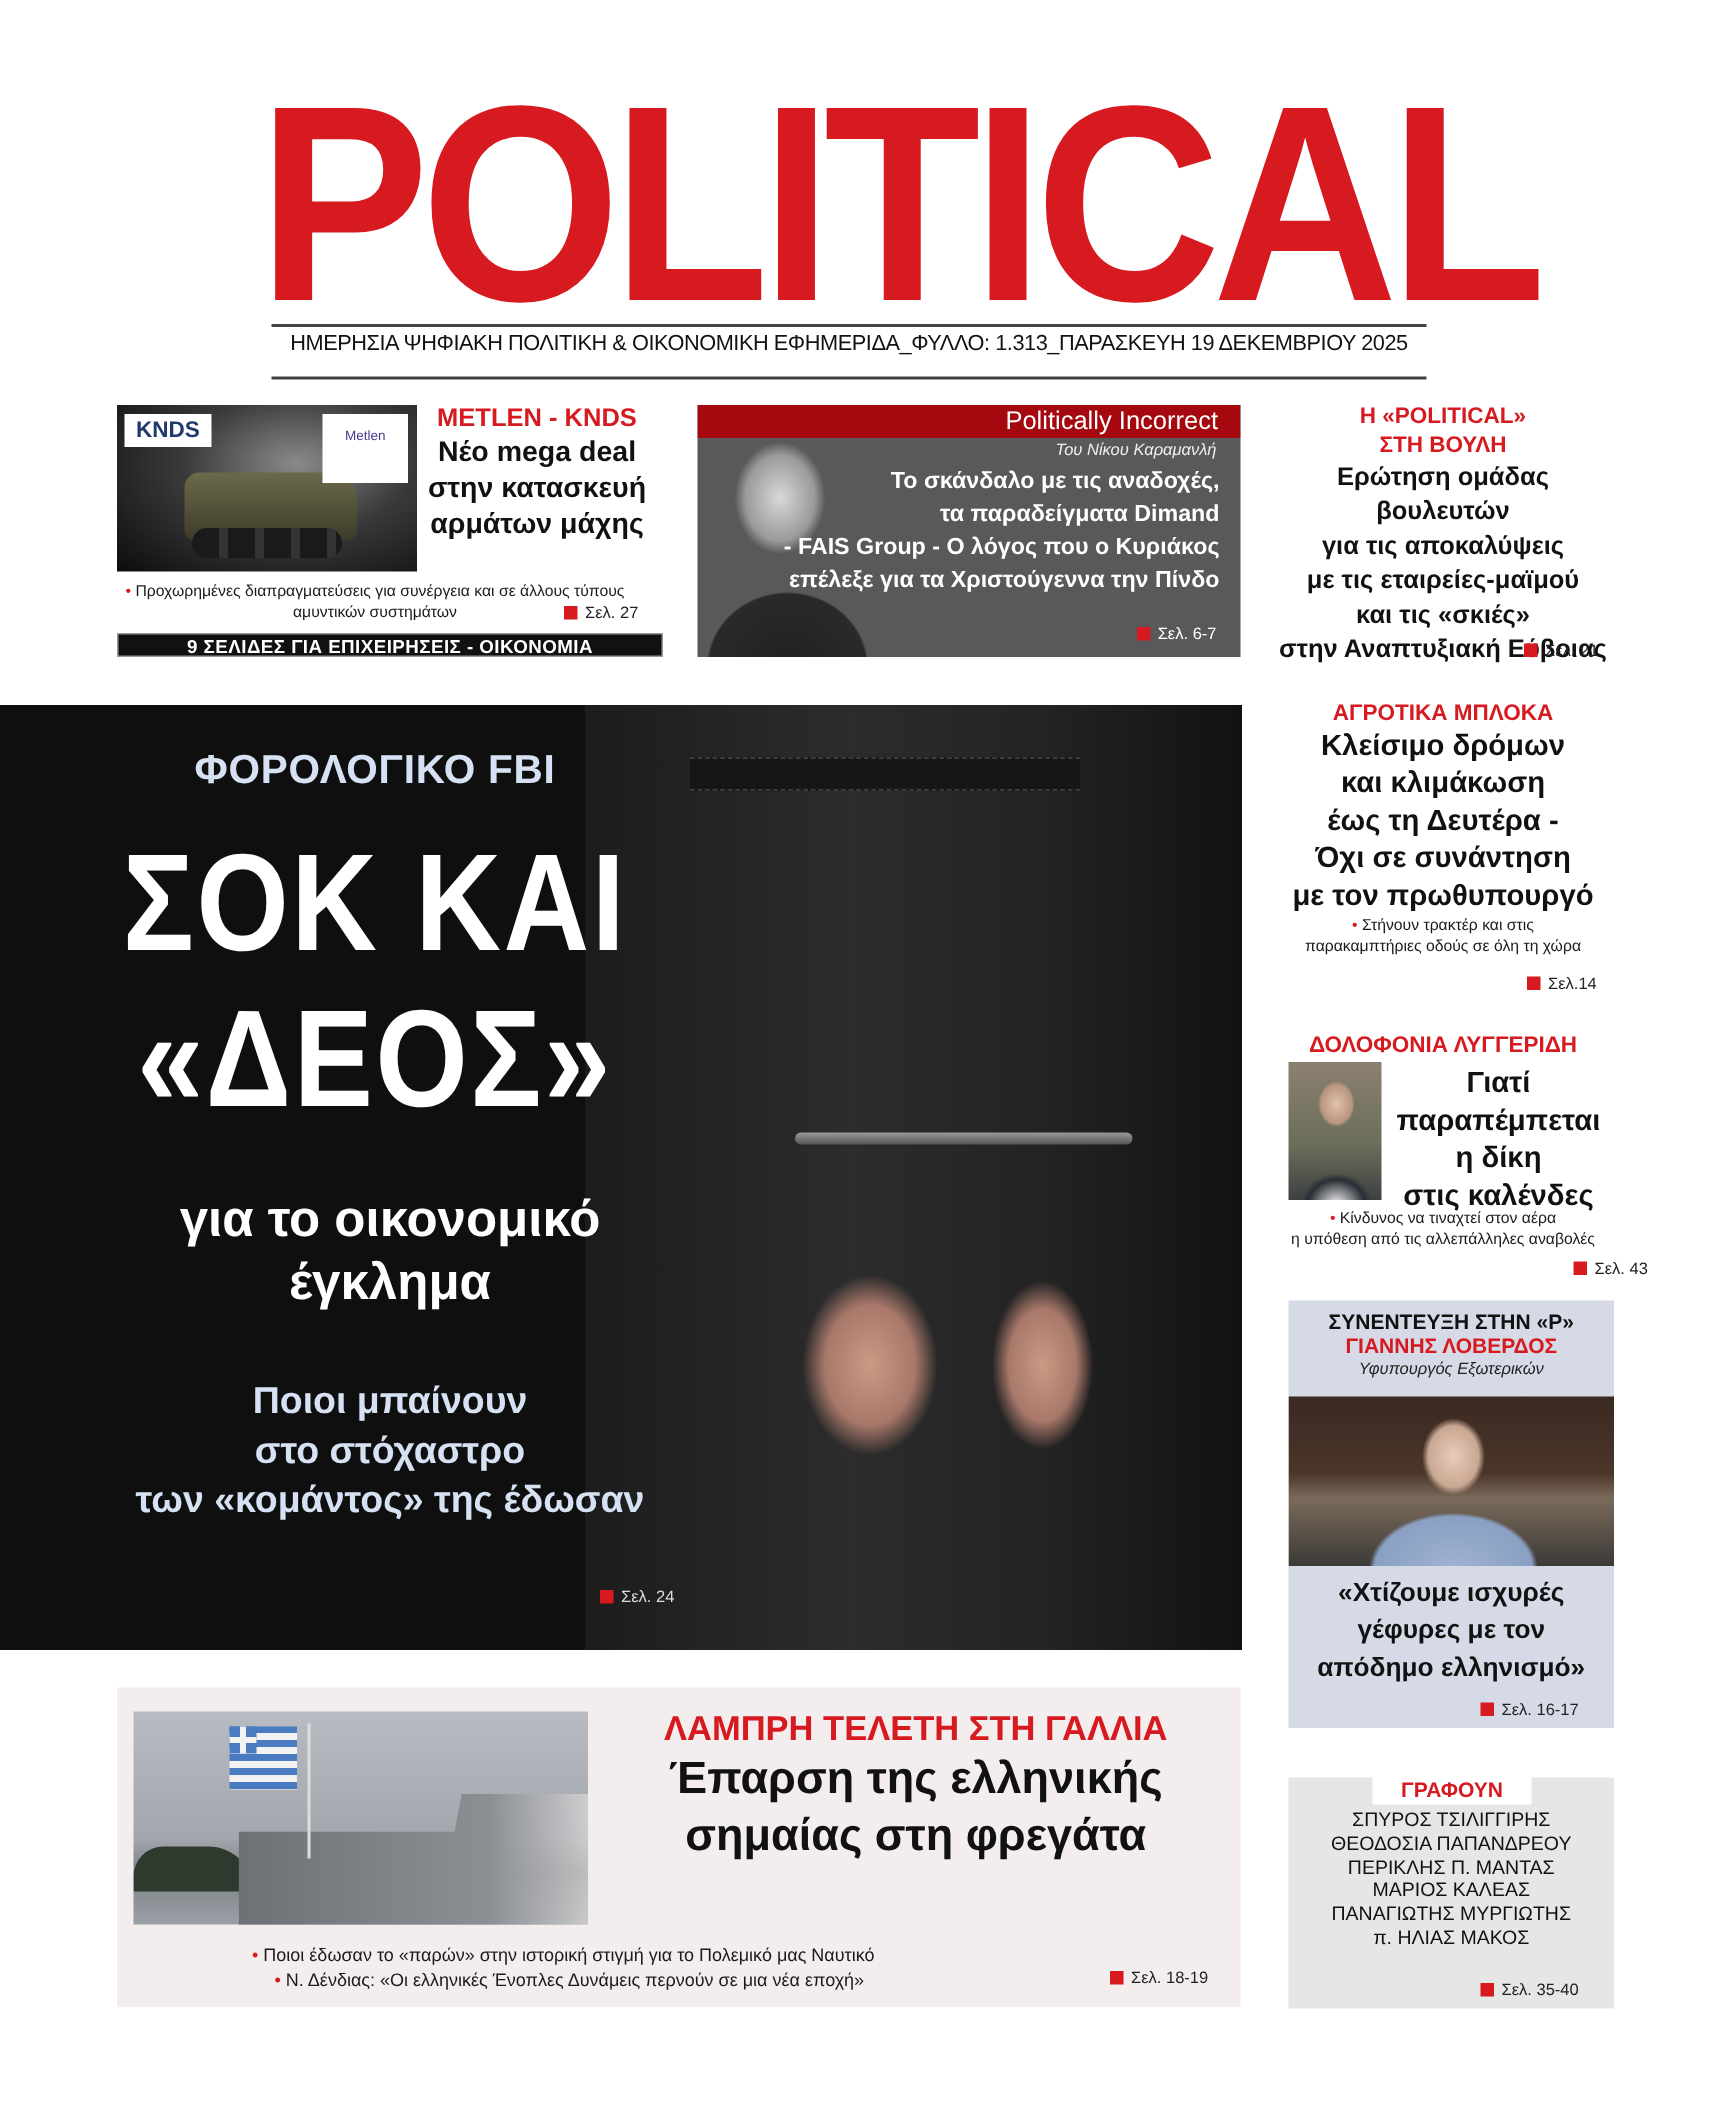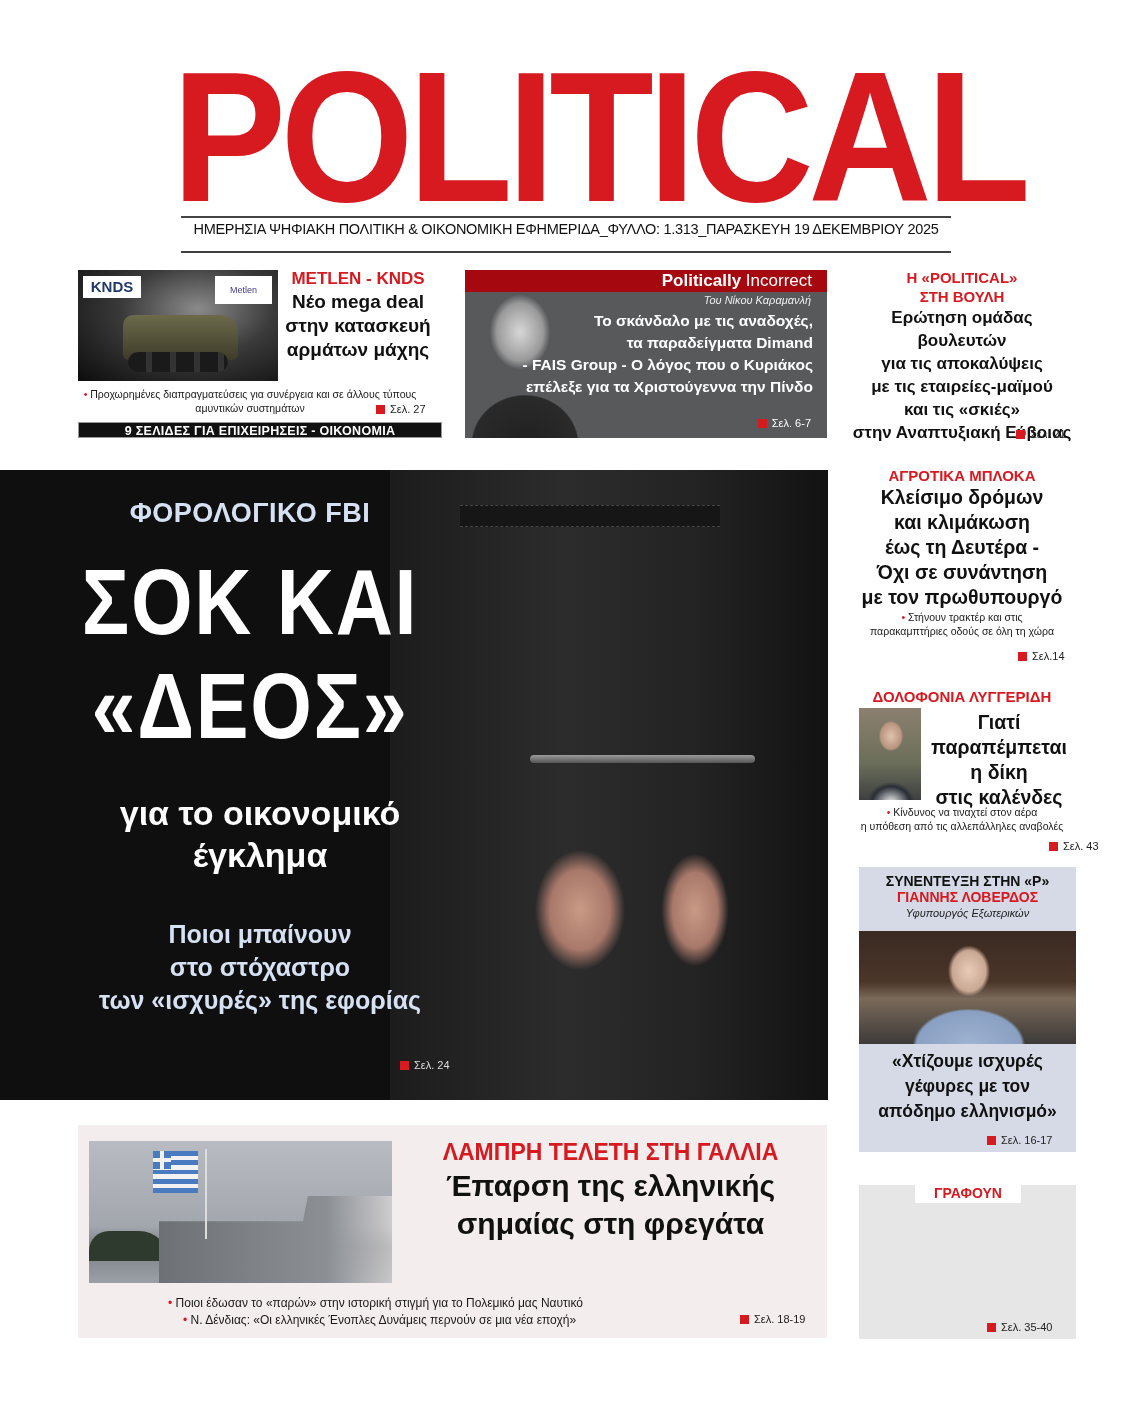--- a/index.html
+++ b/index.html
@@ -15,38 +15,38 @@
     font-size: 14.5px; line-height: 23px; text-align: center; white-space: nowrap; color:#111; letter-spacing:-0.3px; }
 
   .sel { font-size: 11px; color: #222; white-space: nowrap; }
   .sel .sq { display: inline-block; width: 9px; height: 9px; background: #d71920; margin-right: 5px; vertical-align: -1px; }
   .bullet::before { content: "• "; color: #d71920; }
 
   
   .knds-img { left: 78px; top: 270px; width: 200px; height: 111px;
     background: radial-gradient(ellipse at 60% 35%, #8a8a8a 0%, #3a3a3a 45%, #0c0c0c 100%); overflow: hidden; }
   .knds-logo { left: 5px; top: 6px; width: 58px; height: 22px; background: #fff; color: #1f3a6b; font-weight: 700; font-size: 15px; line-height: 22px; text-align: center; }
-  .metlen-logo { left: 137px; top: 6px; width: 57px; height: 28px; background: #fff; color: #4a3b8c; font-size: 9px; line-height: 28px; text-align: center; }
+  .metlen-logo { left: 137px; top: 6px; width: 57px; height: 46px; background: #fff; color: #4a3b8c; font-size: 9px; line-height: 28px; text-align: center; }
   .tank { left: 45px; top: 45px; width: 115px; height: 45px; background: linear-gradient(180deg,#6b6a4a,#3e3b2a); border-radius: 10px 18px 6px 6px; }
   .tank-w { left: 50px; top: 82px; width: 100px; height: 20px; background: repeating-linear-gradient(90deg,#1a1a1a 0 18px,#333 18px 24px); border-radius: 10px; }
   .knds-head { left: 283px; top: 268px; width: 150px; text-align: center; }
   .knds-kicker { font-weight: 700; font-size: 17px; color: #d71920; line-height: 22px; }
   .knds-title { font-weight: 700; font-size: 19px; line-height: 24px; color: #111; }
   .knds-bullet { left: 80px; top: 387px; width: 340px; font-size: 10.5px; line-height: 14px; text-align: center; }
   .knds-sel { left: 376px; top: 403px; }
   .knds-bar { left: 78px; top: 422px; width: 364px; height: 16px; background: #111; color: #fff; font-weight: 700; font-size: 12.5px; line-height: 16px; text-align: center; letter-spacing: 0.3px; border: 1px solid #999; }
 
   
   .pi-box { left: 465px; top: 270px; width: 362px; height: 168px; background: #58595b; overflow: hidden; }
   .pi-top { left: 0; top: 0; width: 362px; height: 22px; background: #a5080f; }
   .pi-face { left: 0; top: 0; width: 120px; height: 168px;
     background: radial-gradient(ellipse 42px 52px at 55px 62px, #d8d8d8 0%, #9a9a9a 55%, transparent 72%),
                 radial-gradient(ellipse 75px 70px at 60px 175px, #202020 0%, #2a2a2a 70%, transparent 72%); }
   .pi-brand { right: 15px; top: 1px; color: #fff; font-size: 17px; line-height: 20px; white-space: nowrap; }
-  .pi-brand b { font-weight: 700; }
+  .pi-brand b { font-weight: 400; }
   .pi-author { right: 16px; top: 24px; color: #eee; font-style: italic; font-size: 11px; white-space: nowrap; }
   .pi-text { right: 14px; top: 40px; width: 300px; color: #fff; font-weight: 700; font-size: 15.5px; line-height: 22px; text-align: right; }
   .pi-sel { right: 16px; top: 147px; color: #fff; }
   .pi-sel.sel { color:#fff; }
 
   
   .rc { left: 846px; width: 232px; text-align: center; }
   .rc-kicker { font-weight: 700; font-size: 15px; color: #d71920; line-height: 19px; }
   .rc-title { font-weight: 700; font-size: 17px; line-height: 23px; color: #111; }
   .rc-title.big { font-size: 19.5px; line-height: 25px; }
@@ -188,21 +188,21 @@
     <div>ΣΟΚ ΚΑΙ</div>
     <div>«ΔΕΟΣ»</div>
   </div>
   <div class="abs hero-sub">
     <div>για το οικονομικό</div>
     <div>έγκλημα</div>
   </div>
   <div class="abs hero-deck">
     <div>Ποιοι μπαίνουν</div>
     <div>στο στόχαστρο</div>
-    <div>των «ισχυρές» της εφορίας</div>
+    <div>των «κομάντος» της έδωσαν</div>
   </div>
   <div class="abs sel" style="left:400px; top:389px; color:#ddd; top:589px;"><span class="sq"></span><span style="color:#ddd;">Σελ. 24</span></div>
 </div>
 
 <div class="abs interview">
   <div class="abs iv-k1">ΣΥΝΕΝΤΕΥΞΗ ΣΤΗΝ «P»</div>
   <div class="abs iv-k2">ΓΙΑΝΝΗΣ ΛΟΒΕΡΔΟΣ</div>
   <div class="abs iv-role">Υφυπουργός Εξωτερικών</div>
   <div class="abs iv-photo"></div>
   <div class="abs iv-quote">
@@ -228,14 +228,22 @@
   </div>
   <div class="abs navy-bullets">
     <div class="bullet">Ποιοι έδωσαν το «παρών» στην ιστορική στιγμή για το Πολεμικό μας Ναυτικό</div>
     <div class="bullet b2">Ν. Δένδιας: «Οι ελληνικές Ένοπλες Δυνάμεις περνούν σε μια νέα εποχή»</div>
   </div>
   <div class="abs sel navy-sel"><span class="sq"></span><span>Σελ. 18-19</span></div>
 </div>
 
 <div class="abs writers">
   <div class="abs wr-label">ΓΡΑΦΟΥΝ</div>
+  <div class="abs wr-names">
+    <div>ΣΠΥΡΟΣ ΤΣΙΛΙΓΓΙΡΗΣ</div>
+    <div>ΘΕΟΔΟΣΙΑ ΠΑΠΑΝΔΡΕΟΥ</div>
+    <div>ΠΕΡΙΚΛΗΣ Π. ΜΑΝΤΑΣ</div>
+    <div>ΜΑΡΙΟΣ ΚΑΛΕΑΣ</div>
+    <div>ΠΑΝΑΓΙΩΤΗΣ ΜΥΡΓΙΩΤΗΣ</div>
+    <div>π. ΗΛΙΑΣ ΜΑΚΟΣ</div>
+  </div>
   <div class="abs sel wr-sel"><span class="sq"></span><span>Σελ. 35-40</span></div>
 </div>
 
 </body></html>

